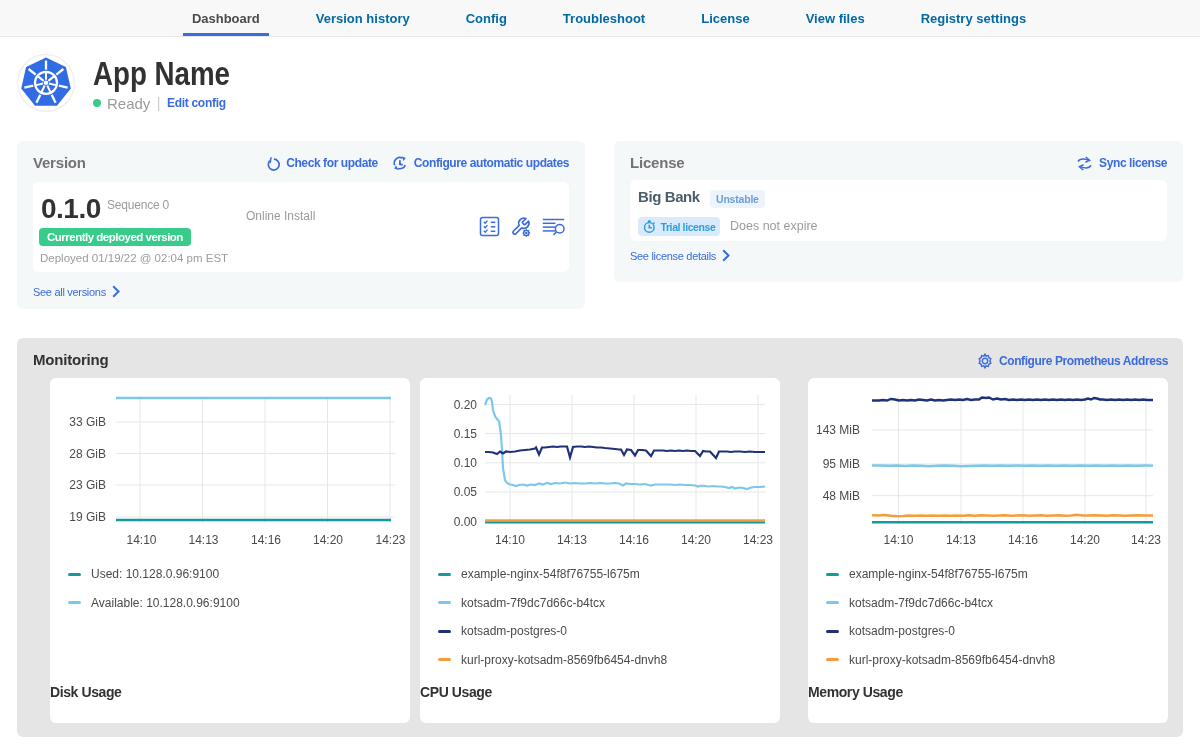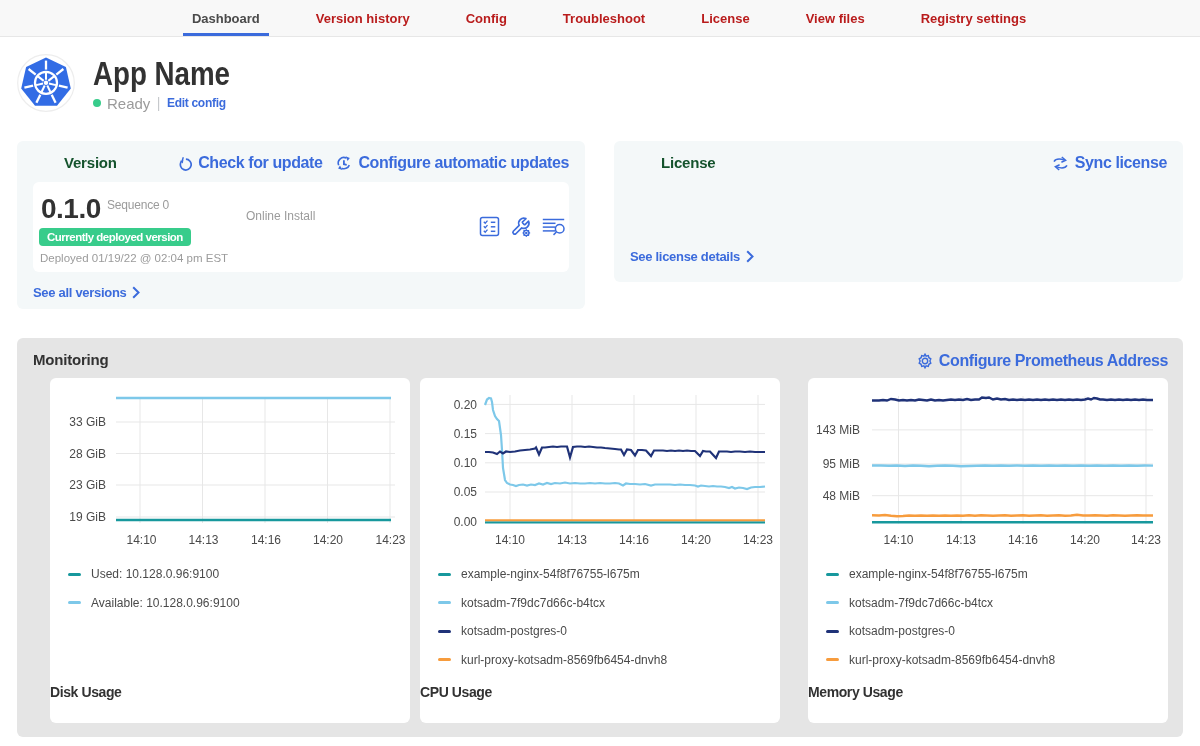--- a/index.html
+++ b/index.html
@@ -1,48 +1,48 @@
 <!DOCTYPE html>
 <html><head>
 <meta charset="utf-8">
 <style>
 * { margin:0; padding:0; box-sizing:border-box; }
 body { font-family:"Liberation Sans", sans-serif; background:#fff; width:1200px; height:746px; overflow:hidden; }
 .page { position:relative; width:1200px; height:746px; }
 
 .nav { position:absolute; top:0; left:0; width:1200px; height:37px; background:#f8f8f8; border-bottom:1px solid #e7e7e7; display:flex; justify-content:center; padding-left:18px; }
-.tab { margin:0 19px; padding:0 9px; display:flex; align-items:center; font-size:13px; font-weight:700; color:#b91c1c; position:relative; }
+.tab { margin:0 19px; padding:0 9px; display:flex; align-items:center; font-size:13px; font-weight:700; color:#0369a1; position:relative; }
 .tab.active { color:#4a4a4a; }
 .tab.active::after { content:""; position:absolute; left:0; right:0; bottom:0; height:3px; background:#3b6bdc; }
 
 .k8s { position:absolute; left:17px; top:54px; width:58px; height:58px; }
 .apptitle { position:absolute; left:93px; top:58px; font-size:34px; font-weight:700; color:#323232; line-height:30px; transform:scaleX(0.815); transform-origin:left top; white-space:nowrap; }
 .subrow { position:absolute; left:93px; top:96px; display:flex; align-items:center; height:14px; }
 .dot { width:8px; height:8px; border-radius:50%; background:#38cc8b; margin-right:6px; }
 .ready { color:#9b9b9b; font-weight:400; font-size:15px; }
 .sep { color:#c6c9cc; margin:0 6.5px; font-weight:400; font-size:14px; }
 .editcfg { color:#3b6bdc; font-weight:700; font-size:12px; letter-spacing:-0.3px; }
 
 .card { position:absolute; background:#f4f8f9; border-radius:6px; }
 .card-version { left:17px; top:141px; width:568px; height:168px; }
 .card-license { left:614px; top:141px; width:569px; height:141px; }
-.card-title { position:absolute; top:13px; left:16px; font-size:15px; font-weight:700; color:#14532d; letter-spacing:-0.2px;margin-left:31px; }
+.card-title { position:absolute; top:13px; left:16px; font-size:15px; font-weight:700; color:#737373; letter-spacing:-0.2px; }
 .head-links { position:absolute; top:13px; right:16px; display:flex; align-items:center; height:18px; }
-.hlink { display:flex; align-items:center; font-size:16px; font-weight:700; color:#3b6bdc; margin-left:24px; letter-spacing:-0.4px; white-space:nowrap; }
+.hlink { display:flex; align-items:center; font-size:12px; font-weight:700; color:#3b6bdc; margin-left:24px; letter-spacing:-0.4px; white-space:nowrap; }
 .hlink svg { margin-right:6px; }
 .white-box { position:absolute; background:#fff; border-radius:6px; left:16px; right:16px; }
 .vbox { top:40.5px; height:90px; }
 .vnum { position:absolute; left:8px; top:13px; font-size:28px; font-weight:700; color:#323232; letter-spacing:-0.5px; line-height:28px; }
 .vseq { position:absolute; left:74px; top:16px; font-size:12px; color:#9b9b9b; letter-spacing:-0.2px; line-height:14px; }
 .pill-green { position:absolute; left:6px; top:46.5px; background:#38cc8b; color:#fff; font-size:11.5px; font-weight:700; letter-spacing:-0.5px; border-radius:4px; height:18px; line-height:18px; padding:0 8px; }
 .vdeployed { position:absolute; left:7px; top:69px; font-size:11.5px; color:#9b9b9b; line-height:14px; }
 .vmid { position:absolute; left:213px; top:28px; font-size:12px; font-weight:400; color:#9b9b9b; line-height:13px; }
 .vicons { position:absolute; right:4px; top:34px; display:flex; align-items:center; }
 .vicons svg { margin-left:10px; display:block; }
-.seelink { position:absolute; left:16px; top:144px; display:flex; align-items:center; font-size:13px; font-weight:700; color:#3b6bdc; letter-spacing:-0.3px; }
+.seelink { position:absolute; left:16px; top:144px; display:flex; align-items:center; font-size:11px; font-weight:400; color:#3b6bdc; letter-spacing:-0.3px; }
 .seelink svg { margin-left:6px; }
 
 .lbox { top:39px; height:61px; }
 .lname { position:absolute; left:8px; top:10px; font-size:15px; font-weight:700; color:#4b5f6a; letter-spacing:-0.4px; line-height:14px; }
 .pill-unstable { position:absolute; left:80px; top:9.5px; background:#edf3fb; color:#6b9fd2; font-size:10.5px; font-weight:700; border-radius:4px; height:18.5px; line-height:18.5px; padding:0 6px; letter-spacing:-0.2px; }
 .pill-trial { position:absolute; left:7.5px; top:37px; display:flex; align-items:center; background:#d9eafc; color:#2f9fd9; font-size:10.5px; font-weight:700; border-radius:4px; height:19px; padding:0 5px; letter-spacing:-0.4px; }
 .pill-trial svg { margin-right:5px; }
 .lexpire { position:absolute; left:100px; top:40px; font-size:12.5px; color:#9b9b9b; line-height:13px; }
 
 .mon { position:absolute; left:17px; top:338px; width:1166px; height:399px; background:#e5e5e5; border-radius:6px; }
@@ -181,20 +181,34 @@
       <div class="hlink">
         <svg width="17" height="15" viewBox="0 0 17 15" fill="none" stroke="#3b6bdc" stroke-width="1.5">
           <path d="M2 5.6 C3.6 2.8 7.2 2.4 12.6 4.1"></path>
           <path d="M9.8 1 L13.6 4.3 L9.4 6.2"></path>
           <path d="M15 9.4 C13.4 12.2 9.8 12.6 4.4 10.9"></path>
           <path d="M7.2 14 L3.4 10.7 L7.6 8.8"></path>
         </svg>
         Sync license
       </div>
     </div>
+    <div class="white-box lbox">
+      <div class="lname">Big Bank</div>
+      <div class="pill-unstable">Unstable</div>
+      <div class="pill-trial">
+        <svg width="13" height="13" viewBox="0 0 13 13" fill="none" stroke="#2f9fd9" stroke-width="1.5">
+          <circle cx="6.3" cy="7.4" r="4.8"></circle>
+          <rect x="4.9" y="0.3" width="2.8" height="1.8" fill="#2f9fd9" stroke="none"></rect>
+          <path d="M6.3 4.8 L6.3 7.7 L8.9 7.7" stroke-width="1.6"></path>
+          <line x1="10.4" y1="2.6" x2="11.5" y2="3.7"></line>
+        </svg>
+        Trial license
+      </div>
+      <div class="lexpire">Does not expire</div>
+    </div>
     <div class="seelink" style="top:108px">See license details
       <svg width="8" height="13" viewBox="0 0 8 13" fill="none" stroke="#3b6bdc" stroke-width="2">
           <path d="M1.2 1.3 L6.5 6.5 L1.2 11.7"></path>
         </svg>
     </div>
   </div>
 
   <div class="mon">
     <div class="mon-title">Monitoring</div>
     <div class="head-links">

